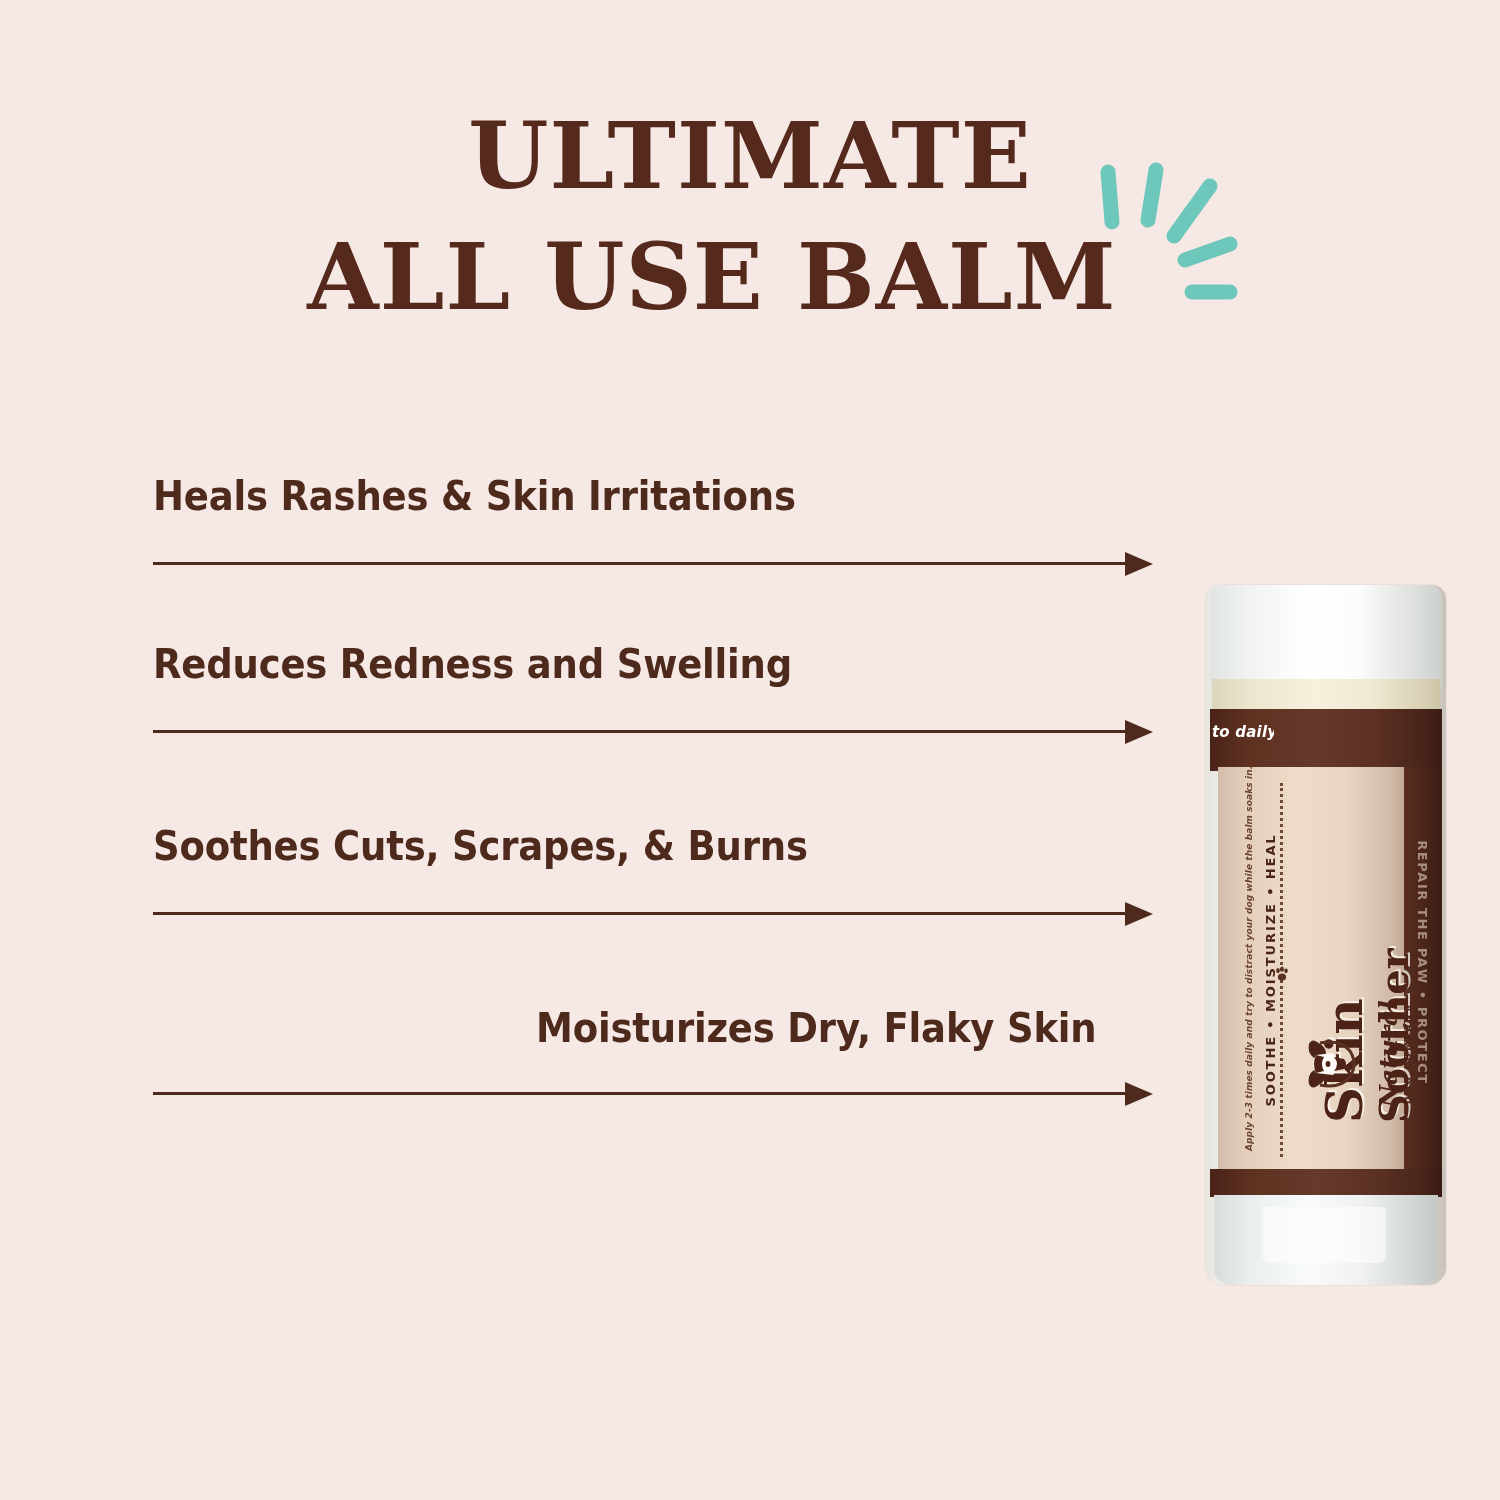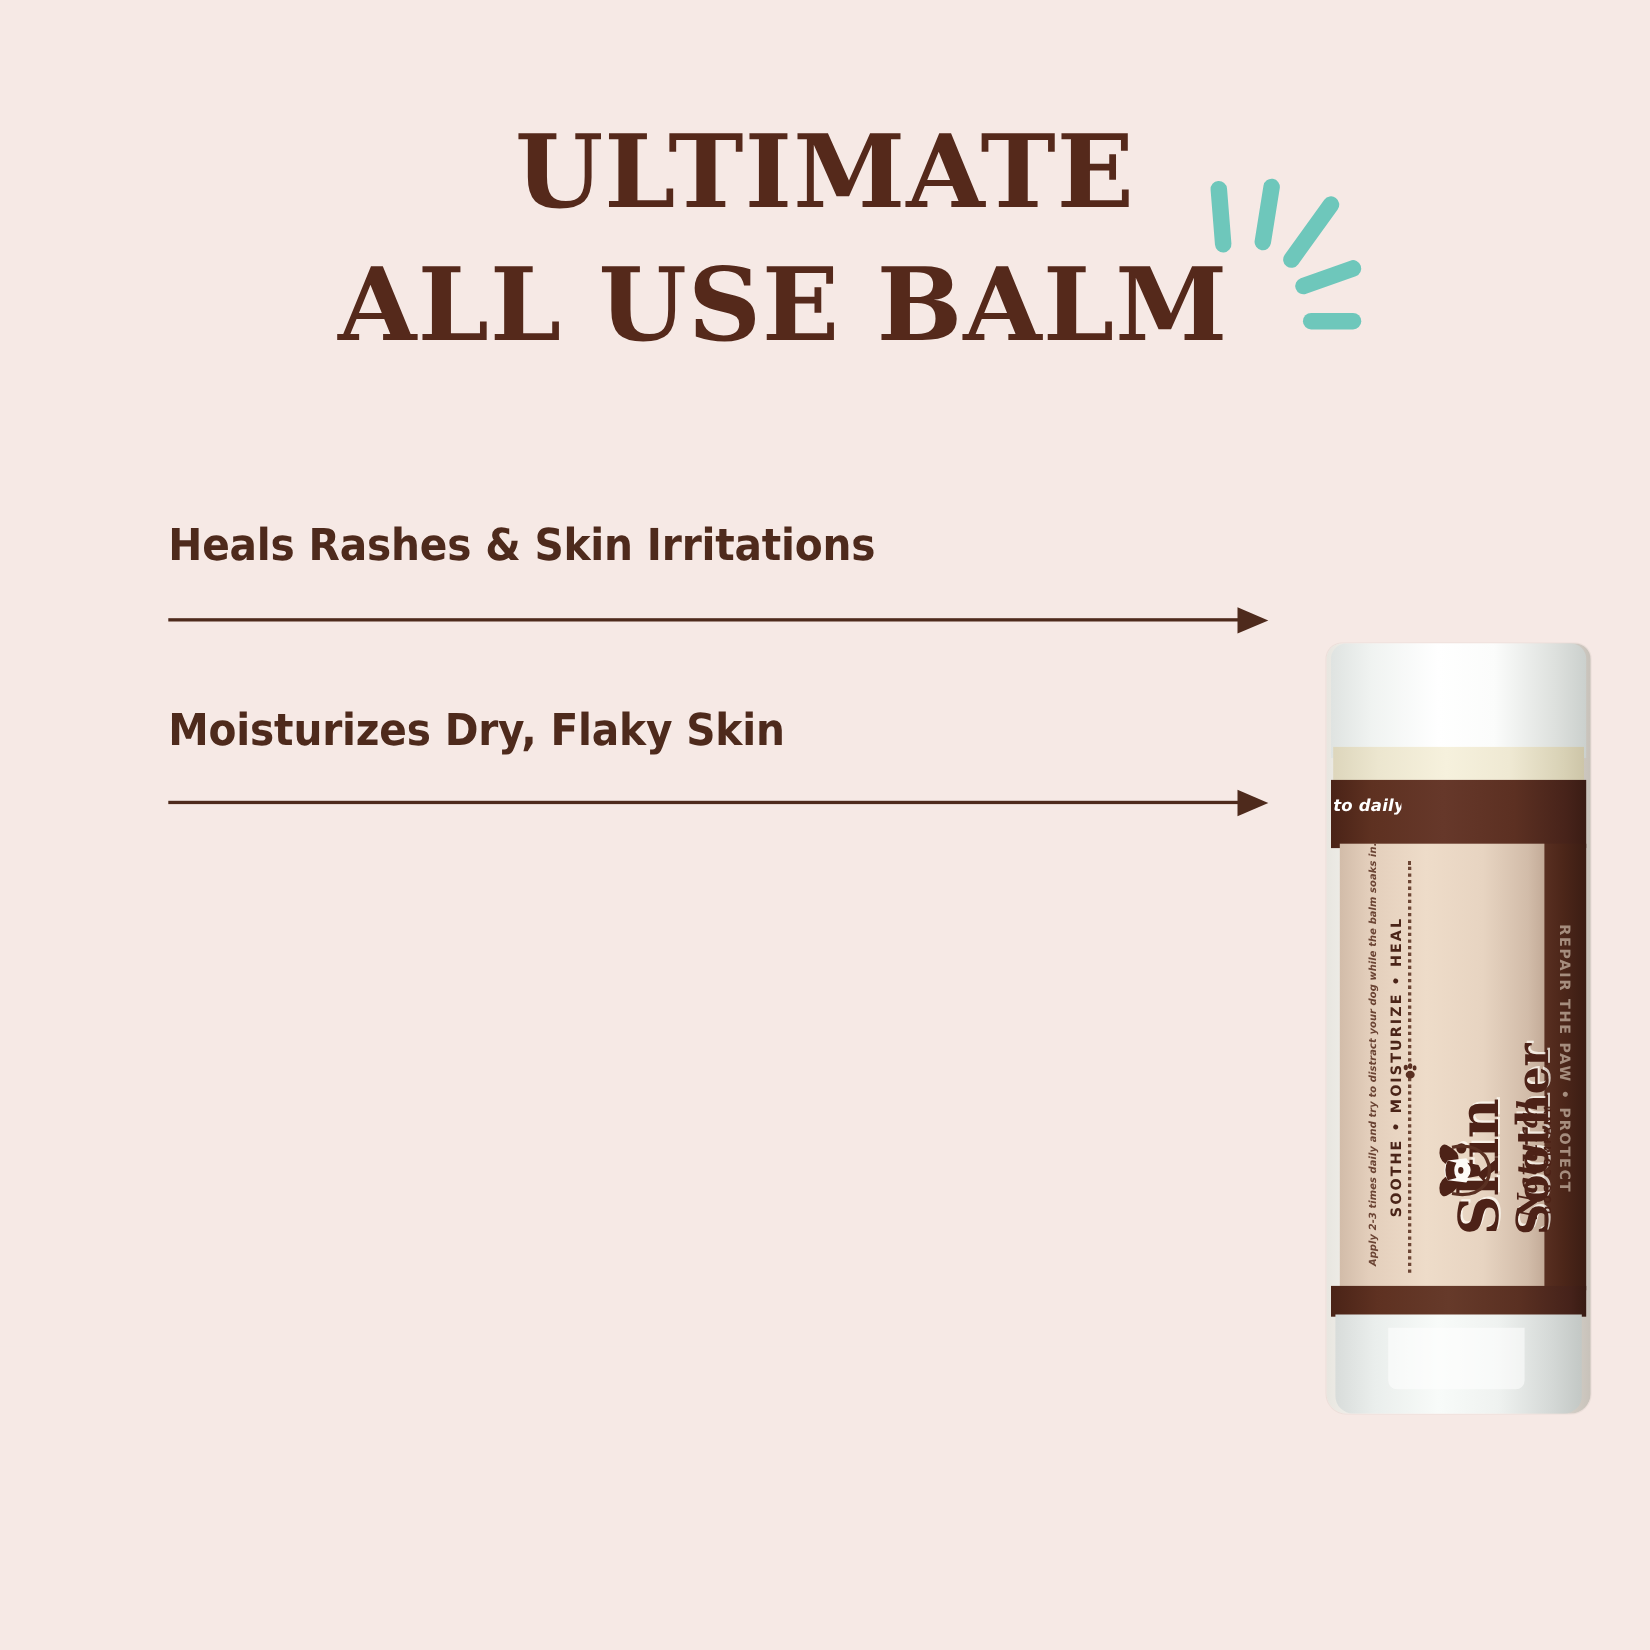--- a/index.html
+++ b/index.html
@@ -368,23 +368,37 @@
   <div id="benefit-list">
 
     <div class="benefit-item" style="height:168px;">
       <div class="benefit-text">Heals Rashes &amp; Skin Irritations</div>
       <div class="benefit-rule" style="margin-top:30px;">
         <div class="rule-line"></div>
         <div class="rule-head"></div>
       </div>
     </div>
 
-
-
-    <div class="benefit-item" style="height:140px;">
+    <div class="benefit-item" style="height:182px;">
+      <div class="benefit-text">Reduces Redness and Swelling</div>
+      <div class="benefit-rule" style="margin-top:30px;">
+        <div class="rule-line"></div>
+        <div class="rule-head"></div>
+      </div>
+    </div>
+
+    <div class="benefit-item" style="height:182px;">
+      <div class="benefit-text">Soothes Cuts, Scrapes, &amp; Burns</div>
+      <div class="benefit-rule" style="margin-top:30px;">
+        <div class="rule-line"></div>
+        <div class="rule-head"></div>
+      </div>
+    </div>
+
+    <div class="benefit-item" style="height:140px;text-align:right;">
       <div class="benefit-text">Moisturizes Dry, Flaky Skin</div>
       <div class="benefit-rule" style="margin-top:28px;">
         <div class="rule-line"></div>
         <div class="rule-head"></div>
       </div>
     </div>
 
 
   </div>
 

